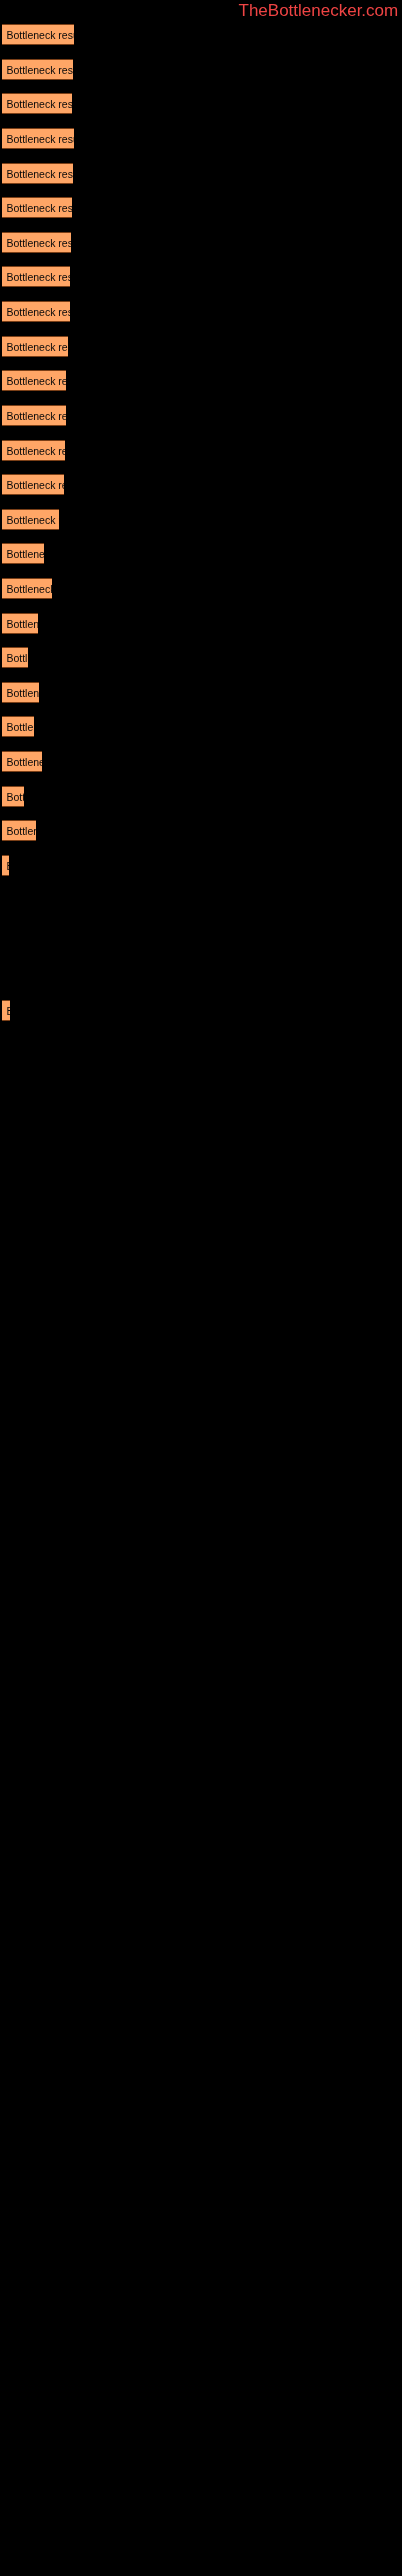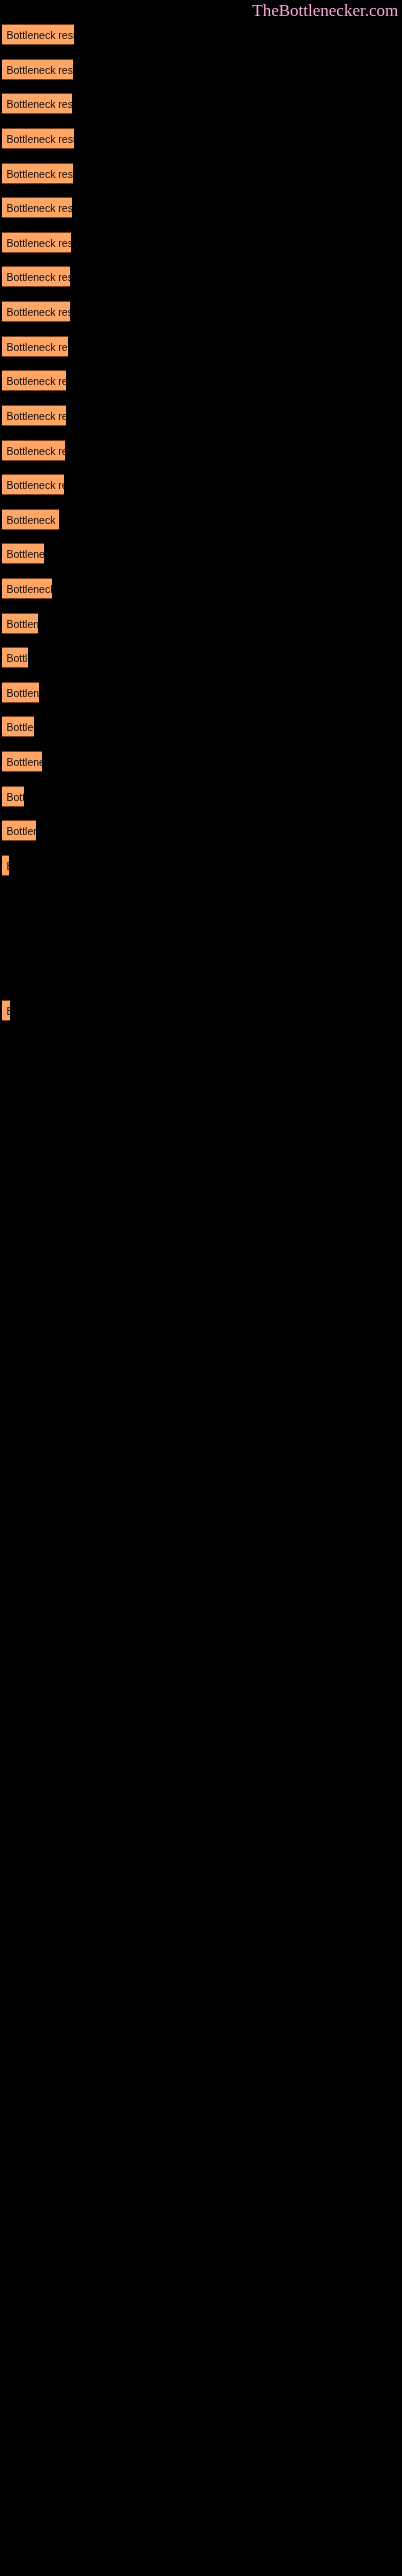--- a/index.html
+++ b/index.html
@@ -19,25 +19,25 @@
     position: absolute;
     inset: 0;
     width: 403px;
     height: 2576px;
     background: #000000;
   }
   .watermark {
     position: absolute;
     right: 4.8px;
     top: 0.8px;
-    font-family: Liberation Serif, serif;
+    font-family: Liberation Sans, sans-serif;
     font-size: 17px;
     line-height: 19.3px;
     letter-spacing: 0px;
-    color: #f9a8d4;
+    color: #ef4444;
     white-space: nowrap;
     user-select: none;
   }
   .bars-layer {
     position: absolute;
     left: 0;
     top: 0;
     width: 403px;
     height: 2576px;
   }

